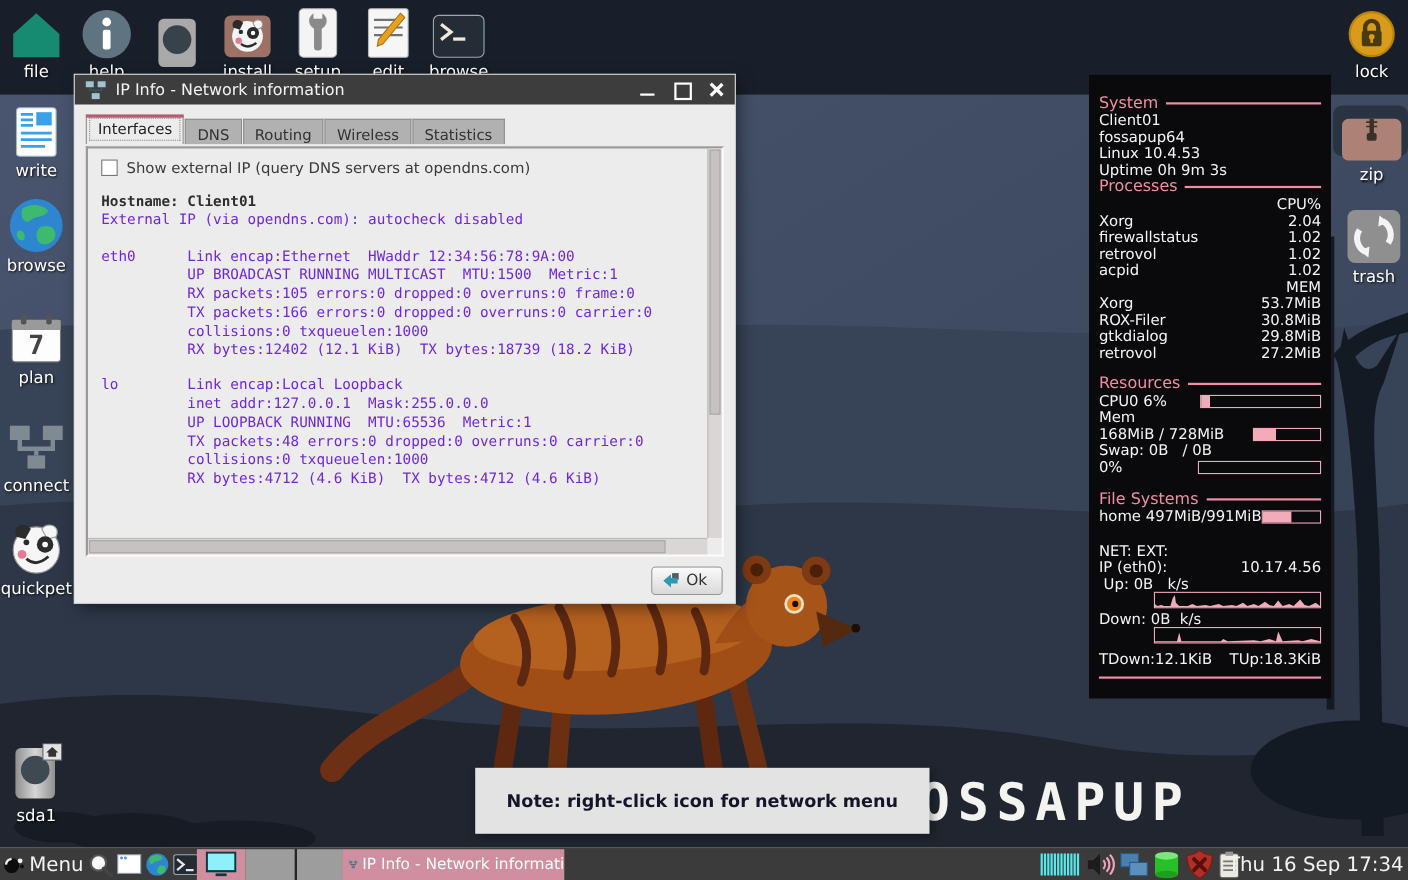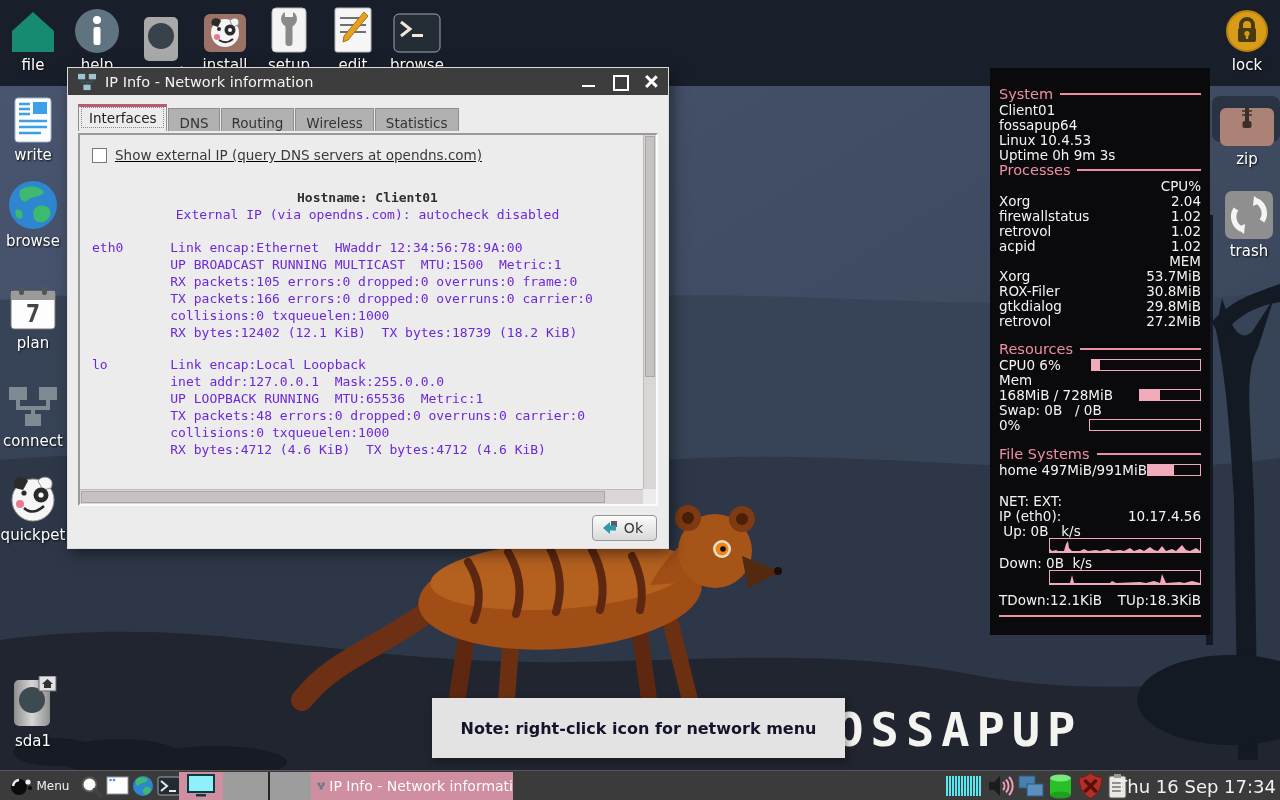--- a/index.html
+++ b/index.html
@@ -45,26 +45,26 @@
   #winbody { padding:9px 10px 0 10px; }
   #tabs { display:flex; align-items:flex-end; height:27px; }
   .tab { background:#b1b1b1; border:1px solid #8f8f8f; border-bottom:none; height:23px;
     padding:6px 10px 0 10px; font-size:13.5px; color:#333; margin-right:1px; cursor:pointer; }
   .tab.active { background:#ececec; height:27px; border-top:3px solid #b95a70; padding:3px 10px 0 10px;
     color:#222; outline:1px dotted #888; outline-offset:-4px; }
 
   #frame { margin-top:2px; height:373px; position:relative; background:#ececec;
     border-top:2px solid #9a9a9a; border-left:2px solid #9a9a9a; border-right:2px solid #fbfbfb; border-bottom:2px solid #fbfbfb; }
   #textarea { position:absolute; left:0; top:0; right:13px; bottom:15px; overflow:hidden; padding:10px 0 0 12px; }
-  .cbrow { display:flex; align-items:center; gap:8px; height:20px;text-decoration:underline; }
+  .cbrow { display:flex; gap:8px; height:20px; }
   .cbox { width:15px; height:15px; background:#fff; border:1px solid #777; cursor:pointer; }
   .cblbl { font-size:13.5px; color:#3a3a3a; }
   .mono { font-family:"DejaVu Sans Mono", monospace; font-size:13px; line-height:17px; color:#6d28d9; white-space:pre; }
   .mono.b { font-weight:bold; color:#2e2e2e; }
-  #hostblock { margin-top:24px;text-align:center; }
+  #hostblock { margin-top:10px; }
   #eth0block { margin-top:16px; }
   #loblock { margin-top:15px; }
 
   .vscroll { position:absolute; right:0; top:0; bottom:15px; width:13px; background:#dad6d6; border-left:1px solid #bdbaba; }
   .vscroll .thumb { position:absolute; left:1px; right:1px; top:1px; height:68%; background:#c6c2c2; border:1px solid #a9a6a6; }
   .hscroll { position:absolute; left:0; right:13px; bottom:0; height:15px; background:#dad6d6; border-top:1px solid #bdbaba; }
   .hscroll .thumb { position:absolute; top:1px; bottom:1px; left:1px; width:93%; background:#c6c2c2; border:1px solid #a9a6a6; }
 
   #btnrow { height:44px; display:flex; align-items:center; justify-content:flex-end; padding-right:1px; }
   #okbtn { display:flex; align-items:center; gap:6px; padding:4px 13px 4px 8px; border:1px solid #979797;
@@ -73,21 +73,21 @@
   
   #notebar { position:absolute; left:432px; top:698px; width:413px; height:60px; z-index:6;
     background:#e4e3e3; display:flex; align-items:center; justify-content:center;
     box-shadow:2px 3px 8px rgba(0,0,0,.4); }
   #notebar span { font-size:16px; font-weight:bold; color:#14142a; }
 
   
   #taskbar { position:absolute; left:0; bottom:0; width:1280px; height:30px; background:#3b3b3b;
     border-top:1px solid #585858; z-index:10; }
   .tbi { position:absolute; top:0; height:30px; display:flex; align-items:center; justify-content:center; cursor:pointer; }
-  #menu-btn { left:2px; width:74px; gap:4px; color:#f2f2f2; font-size:12px; }
+  #menu-btn { left:2px; width:74px; gap:4px; color:#f2f2f2; font-size:18px; }
   .pager { top:1px; height:28px; }
   .pgr-active { left:179px; width:44px; background:#cf8fa0; }
   .pgr-g1 { left:223px; width:45px; background:#9d9d9d; }
   .pgr-div { left:268px; width:2px; background:#262626; height:28px; top:1px; position:absolute; }
   .pgr-g2 { left:270px; width:41px; background:#9d9d9d; }
   #taskbtn { left:311px; width:202px; top:1px; height:28px; background:#cf8fa0; justify-content:flex-start;
     padding-left:6px; gap:4px; overflow:hidden; }
   #taskbtn span { color:#fdfdfd; font-size:14px; white-space:nowrap; }
   #clock { right:4px; left:auto; color:#f2f2f2; font-size:18px; white-space:nowrap; }
 </style>

